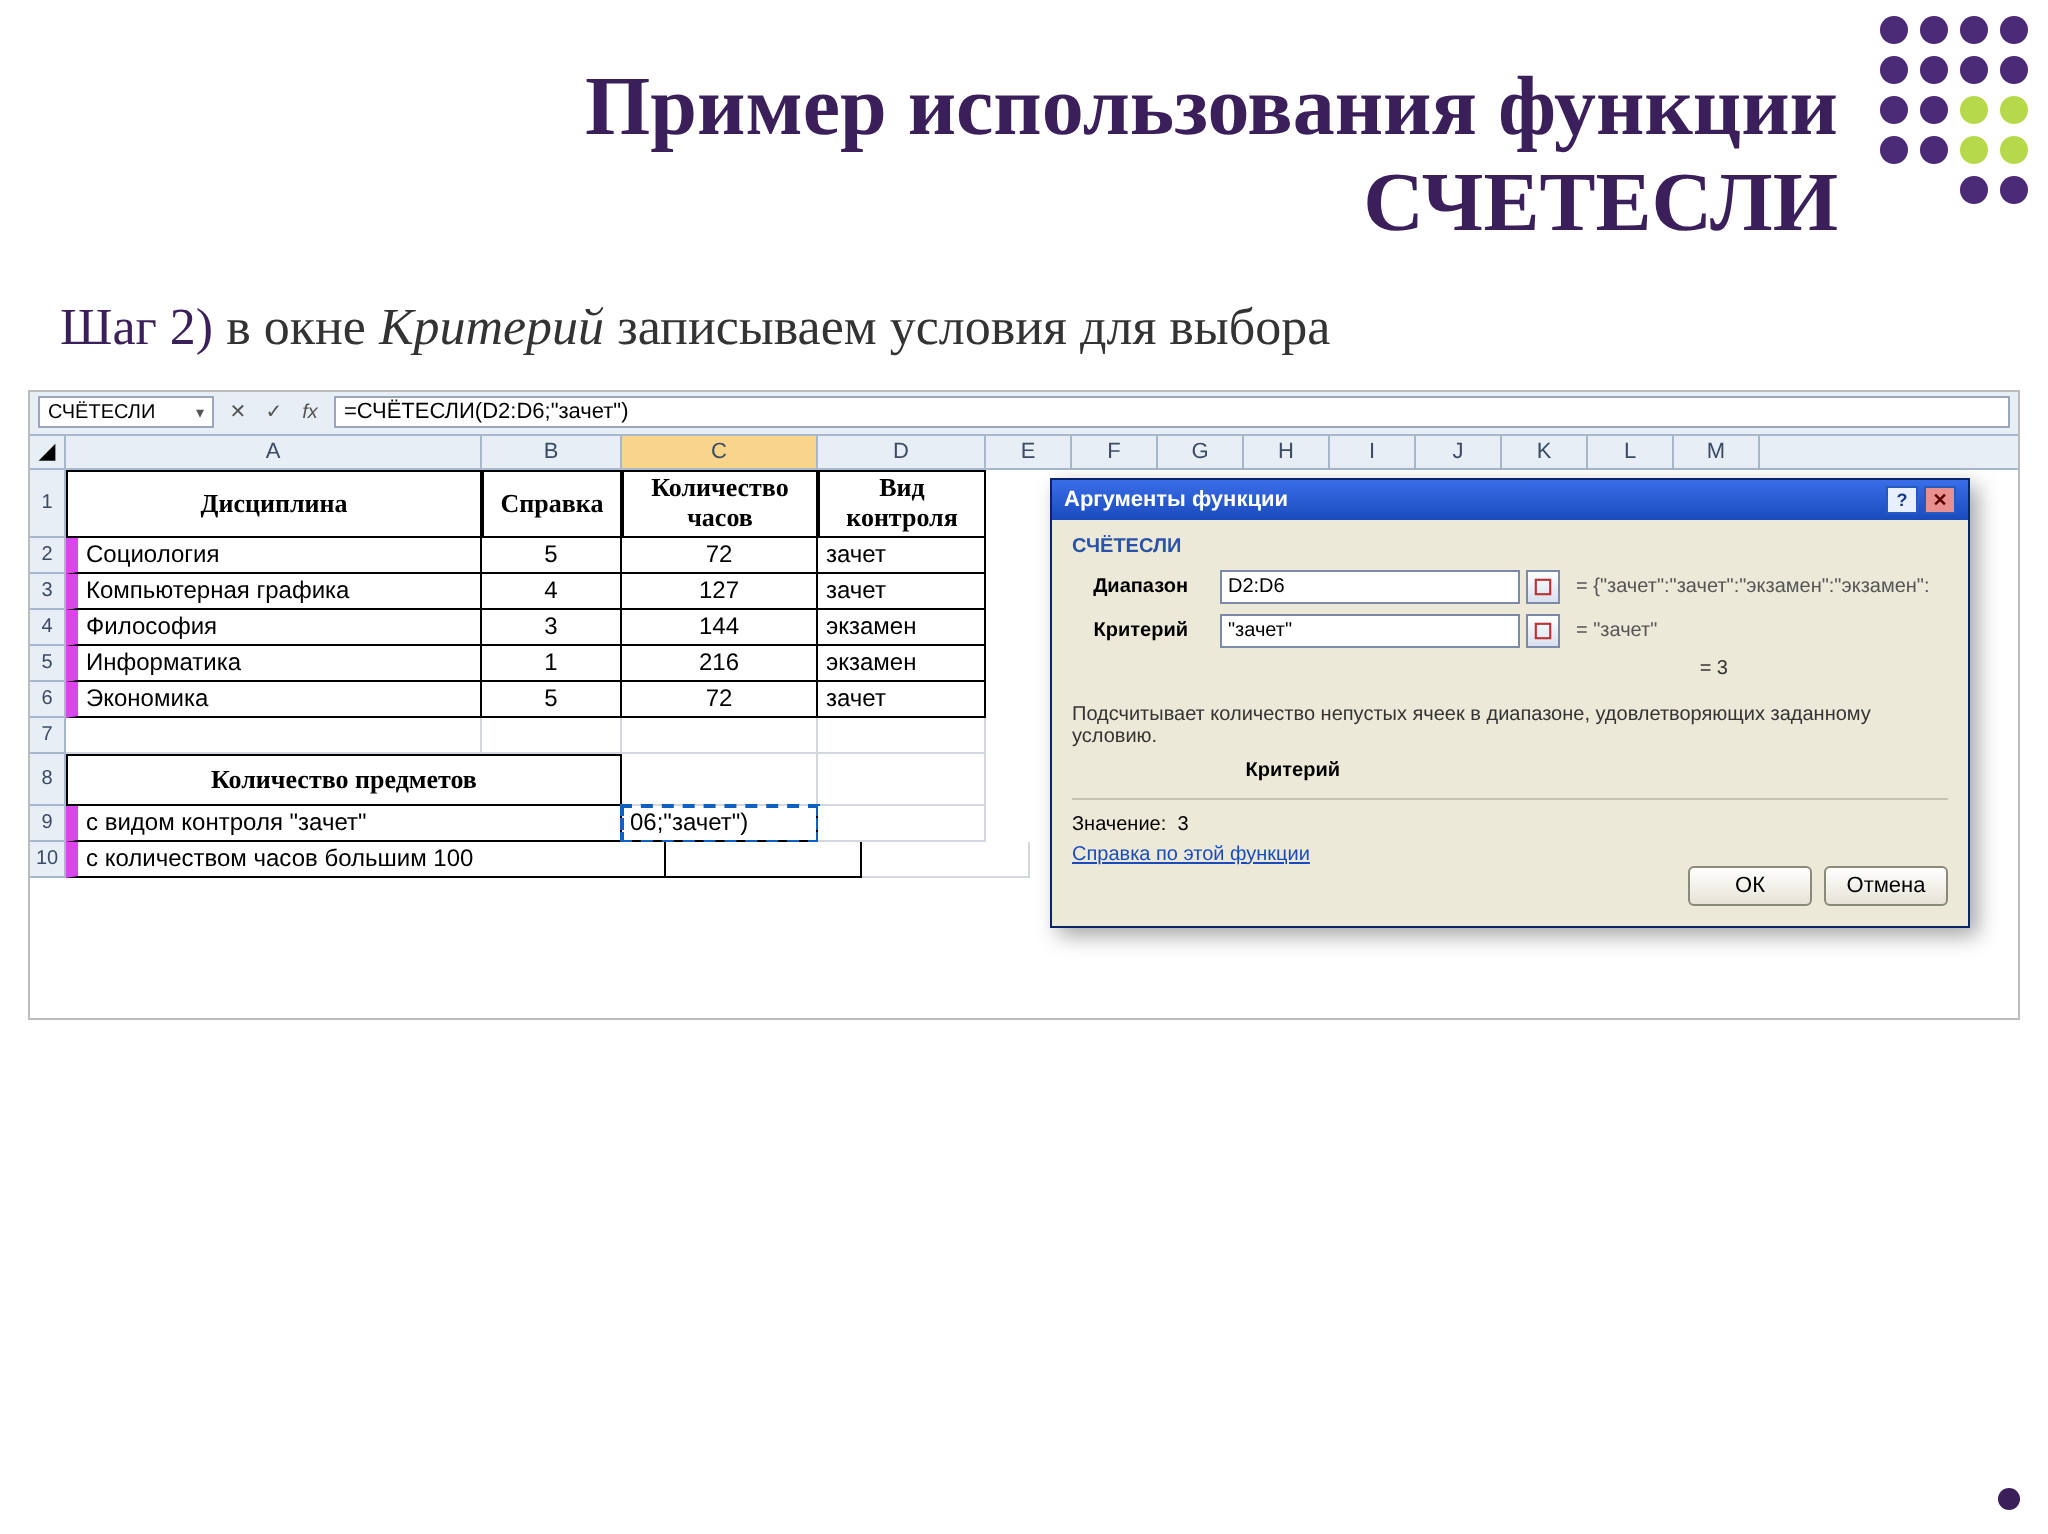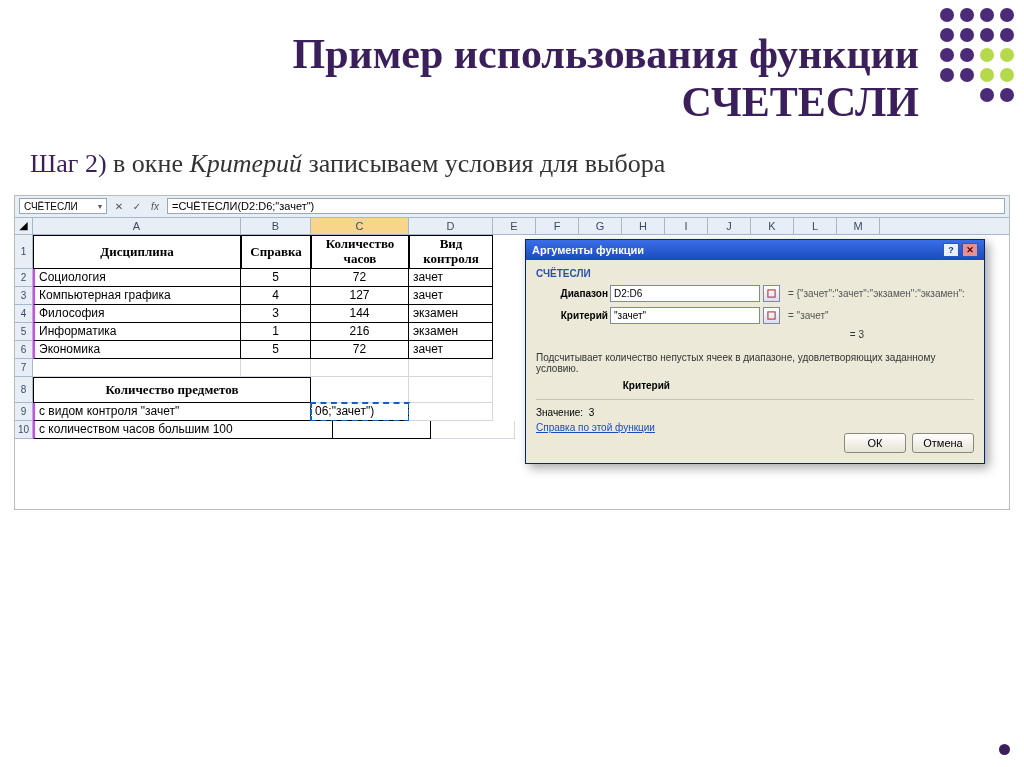--- a/index.html
+++ b/index.html
@@ -141,21 +141,21 @@
     border-bottom: 1px solid #d4d8de;
     padding: 0 4px;
     display: flex; align-items: center;
     font-size: 12px;
     background: #fff;
   }
   .cell.cen { justify-content: center; text-align: center; }
   .cell.bold { font-weight: bold; font-family: 'Times New Roman', serif; font-size: 13px; }
   .cell.bord { border: 1px solid #000; }
   .cell.bord-b { border-bottom: 1px solid #000; }
-  .cell.bord-l { border-left: 2px solid #d946ef; }
+  .cell.bord-l { border-left: 6px solid #d946ef; }
   .cell.bord-r { border-right: 1px solid #000; }
   .dashed { outline: 2px dashed #1060c0; outline-offset: -1px; }
 
   
   .dialog {
     position: absolute;
     left: 510px;
     top: 43px;
     width: 460px;
     background: #ece9d8;
@@ -177,21 +177,21 @@
     background: #e8f0ff;
     border: 1px solid #255bc0;
     margin-left: 3px;
     display: inline-flex; align-items: center; justify-content: center;
     font-size: 9px; color: #163a88;
   }
   .dlg-title .btn.close { background: #e89090; color: #5c0000; }
   .dlg-body { padding: 8px 10px 10px 10px; }
   .dlg-func { color: #2a53a8; font-weight: bold; font-size: 10px; margin-bottom: 6px; }
   .dlg-row { display: flex; align-items: center; margin-bottom: 5px; }
-  .dlg-lbl { width: 74px; text-align: right; font-weight: bold; padding-right: 2px; font-size: 10px; }
+  .dlg-lbl { width: 74px; text-align: right; font-weight: bold; padding-right: 16px; font-size: 10px; }
   .dlg-inp {
     width: 150px; height: 17px;
     background: #fff; border: 1px solid #7a8aa8;
     font-size: 10px; padding: 0 3px;
     display: flex; align-items: center;
   }
   .dlg-pick {
     width: 17px; height: 17px; margin-left: 3px;
     background: linear-gradient(#fff,#d8e0ee);
     border: 1px solid #7a8aa8;

